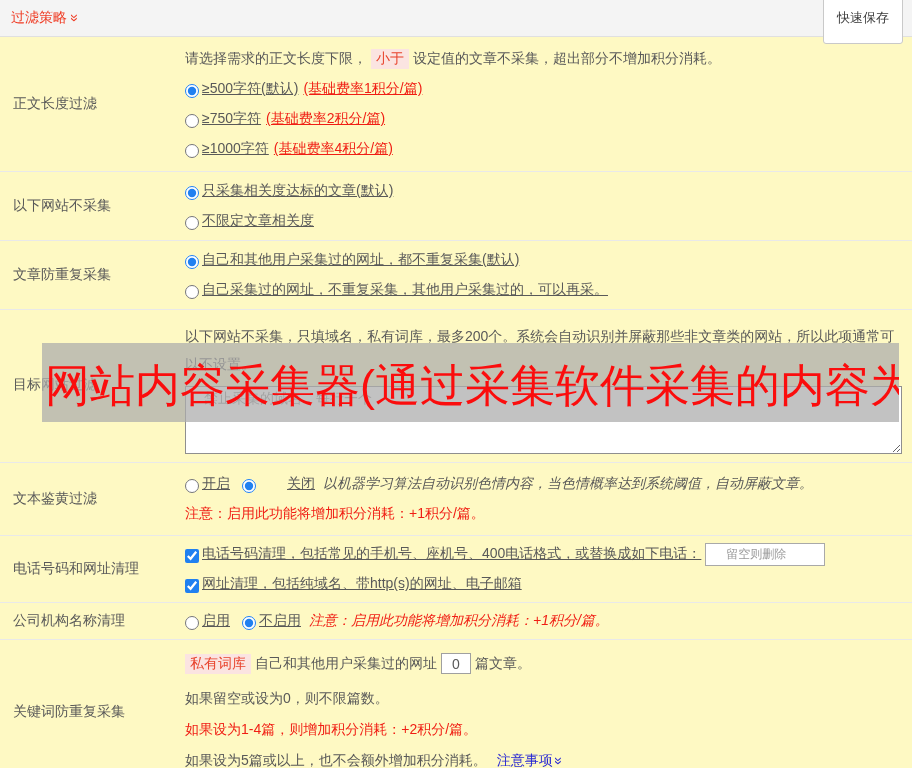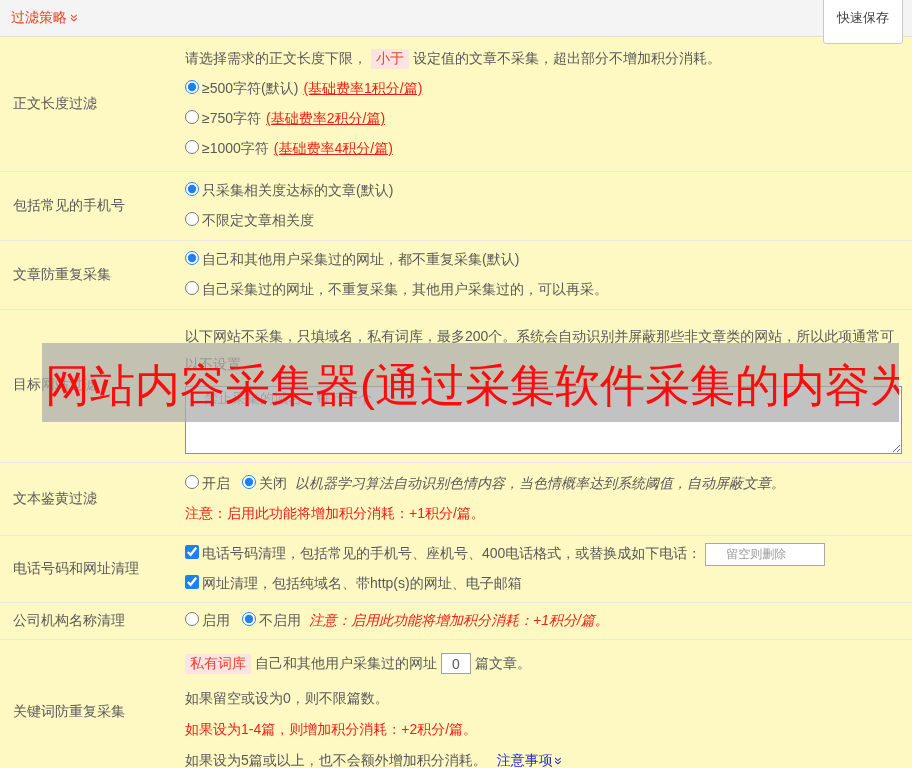--- a/index.html
+++ b/index.html
@@ -20,21 +20,21 @@
   
   .row { display:flex; border-bottom:1px solid #e9e9e9; }
   .row-label { width:185px; flex-shrink:0; padding-left:13px; display:flex; align-items:center; color:#595959; }
   .row-content { flex:1; padding-right:10px; }
   .line { min-height:30px; display:flex; align-items:center; flex-wrap:wrap; }
   .pad-s { padding:4px 0; }
   .pad-m { padding:7px 0; }
   .pad-xs { padding:3px 0; }
 
   input[type=radio], input[type=checkbox] { width:14px; height:14px; accent-color:#2080f0; margin:0 3px 0 0; flex-shrink:0; }
-  label.opt { display:flex; align-items:flex-start; cursor:pointer; }
+  label.opt { display:flex; align-items:flex-end; cursor:pointer;text-decoration:underline; }
 
   .red { color:#f01e14; }
   .fee { color:#f01e14; text-decoration:underline; margin-left:5px; }
   .badge { background:#fbe4e1; color:#e8432c; padding:1px 5px; margin:0 4px; }
   .warn { color:#f01e14; }
   .gap-l { margin-left:8px;font-style:italic; }
 
   
   .note { line-height:28px; margin:6px 0 8px; max-width:717px; }
   .blocked-textarea { width:717px; height:68px; border:1px solid #8f8f8f; resize:both;
@@ -94,21 +94,21 @@
         <label class="opt">
           <input type="radio" name="length" style="">
           <span>≥1000字符</span>
         </label>
         <span class="fee">(基础费率4积分/篇)</span>
       </div>
     </div>
   </div>
 
   <div class="row pad-s">
-    <div class="row-label">包括常见的手机号</div>
+    <div class="row-label">以下网站不采集</div>
     <div class="row-content">
       <div class="line">
         <label class="opt">
           <input type="radio" name="relevance" checked="" style="">
           <span>只采集相关度达标的文章(默认)</span>
         </label>
       </div>
       <div class="line">
         <label class="opt">
           <input type="radio" name="relevance" style="">
@@ -145,21 +145,21 @@
   </div>
 
   <div class="row" style="padding:6px 0;">
     <div class="row-label">文本鉴黄过滤</div>
     <div class="row-content">
       <div class="line">
         <label class="opt">
           <input type="radio" name="porn" style="">
           <span>开启</span>
         </label>
-        <label class="opt" style="margin-left:12px;">
+        <label class="opt" style="margin-left:12px;gap:28px;">
           <input type="radio" name="porn" checked="" style="">
           <span>关闭</span>
         </label>
         <span class="gap-l">以机器学习算法自动识别色情内容，当色情概率达到系统阈值，自动屏蔽文章。</span>
       </div>
       <div class="line warn">注意：启用此功能将增加积分消耗：+1积分/篇。</div>
     </div>
   </div>
 
   <div class="row pad-xs">

